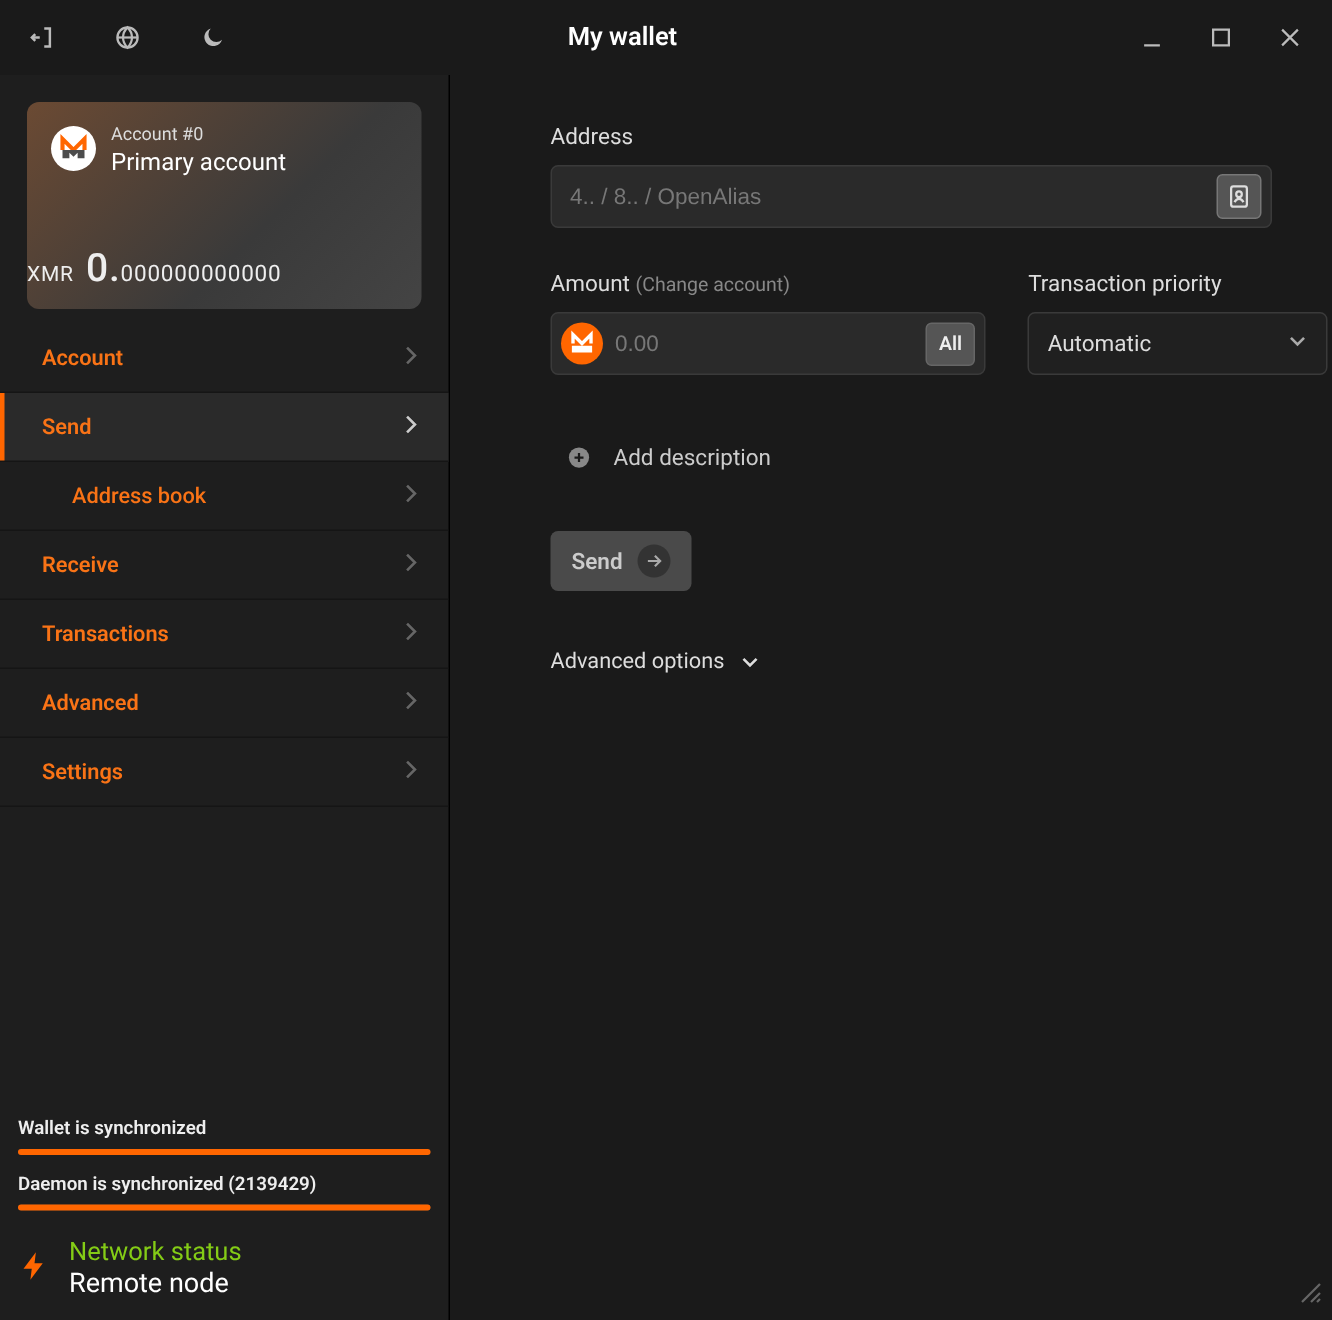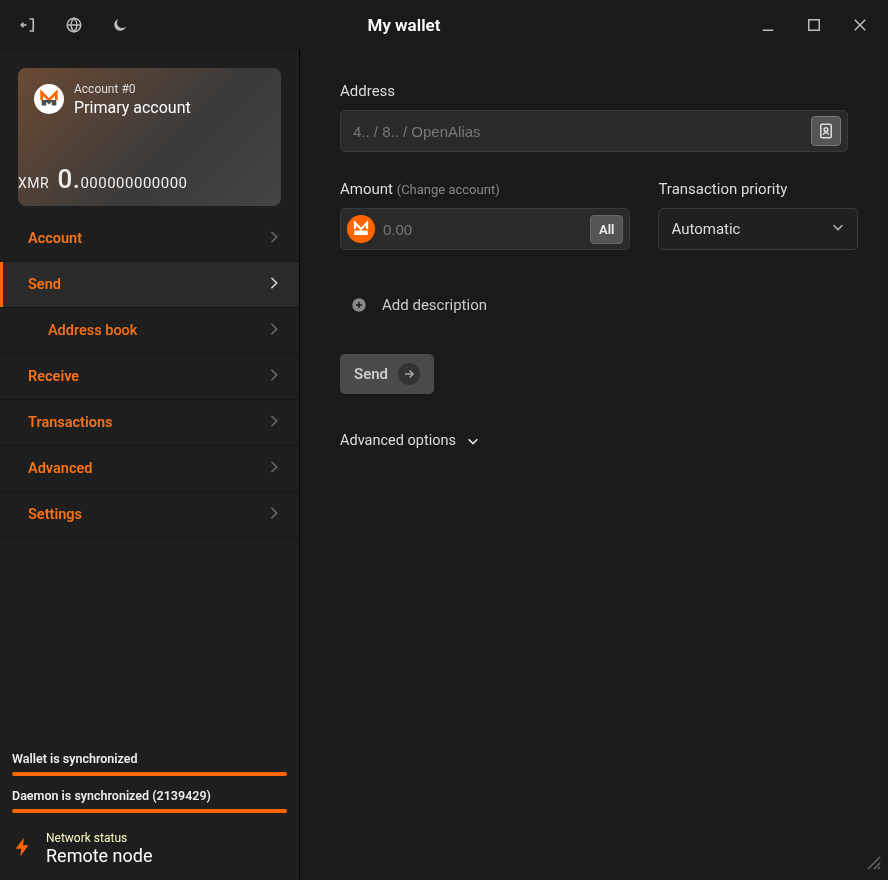--- a/index.html
+++ b/index.html
@@ -13,21 +13,21 @@
     overflow: hidden;
     display: flex;
     flex-direction: column;
   }
   
   .titlebar {
     height: 50px;
     display: flex;
     align-items: center;
     padding: 0 14px;
-    gap: 18px;
+    gap: 29px;
     background: #1a1a1a;
   }
   .titlebar .title {
     flex: 1;
     text-align: center;
     font-size: 17px;
     font-weight: 600;
     color: #fff;
     margin-left: -80px;
   }
@@ -36,20 +36,21 @@
     display:flex; align-items:center; justify-content:center;
     color:#bbb;
   }
   .titlebar .tb-icon svg, .titlebar .win-btn svg { width:18px; height:18px; }
   .titlebar .winbtns { display:flex; gap:18px; margin-left:auto; }
   
   .main {
     flex: 1;
     display: flex;
     min-height: 0;
+    gap: 27px;
   }
   
   .sidebar {
     width: 300px;
     background: #1e1e1e;
     display:flex;
     flex-direction:column;
     border-right: 1px solid #000;
   }
   .acct-card {
@@ -118,21 +119,21 @@
   .sync-label { font-weight:600; font-size:12.5px; margin-bottom:6px; }
   .sync-bar {
     height:4px; width:100%; background:#333; position:relative; border-radius:2px;
   }
   .sync-bar .fill { position:absolute; left:0; top:0; bottom:0; background:#ff6600; width:100%; border-radius:2px;}
   .net-row {
     display:flex; align-items:center; gap:12px; margin-top:18px;
   }
   .net-row .bolt { color:#ff6600; }
   .net-row .bolt svg { width:22px; height:26px; }
-  .net-row .net-lbl { font-size:12px; color:#fef9c3; }
+  .net-row .net-lbl { font-size:17px; color:#84cc16; }
   .net-row .net-val { font-size:18px; color:#fff; }
   
   .content {
     flex:1;
     padding: 32px 40px;
     overflow:auto;
     position:relative;
   }
   .field-label { font-size:15px; color:#ddd; margin-bottom:10px; }
   .field-label .sub { color:#888; font-size:13px; }

